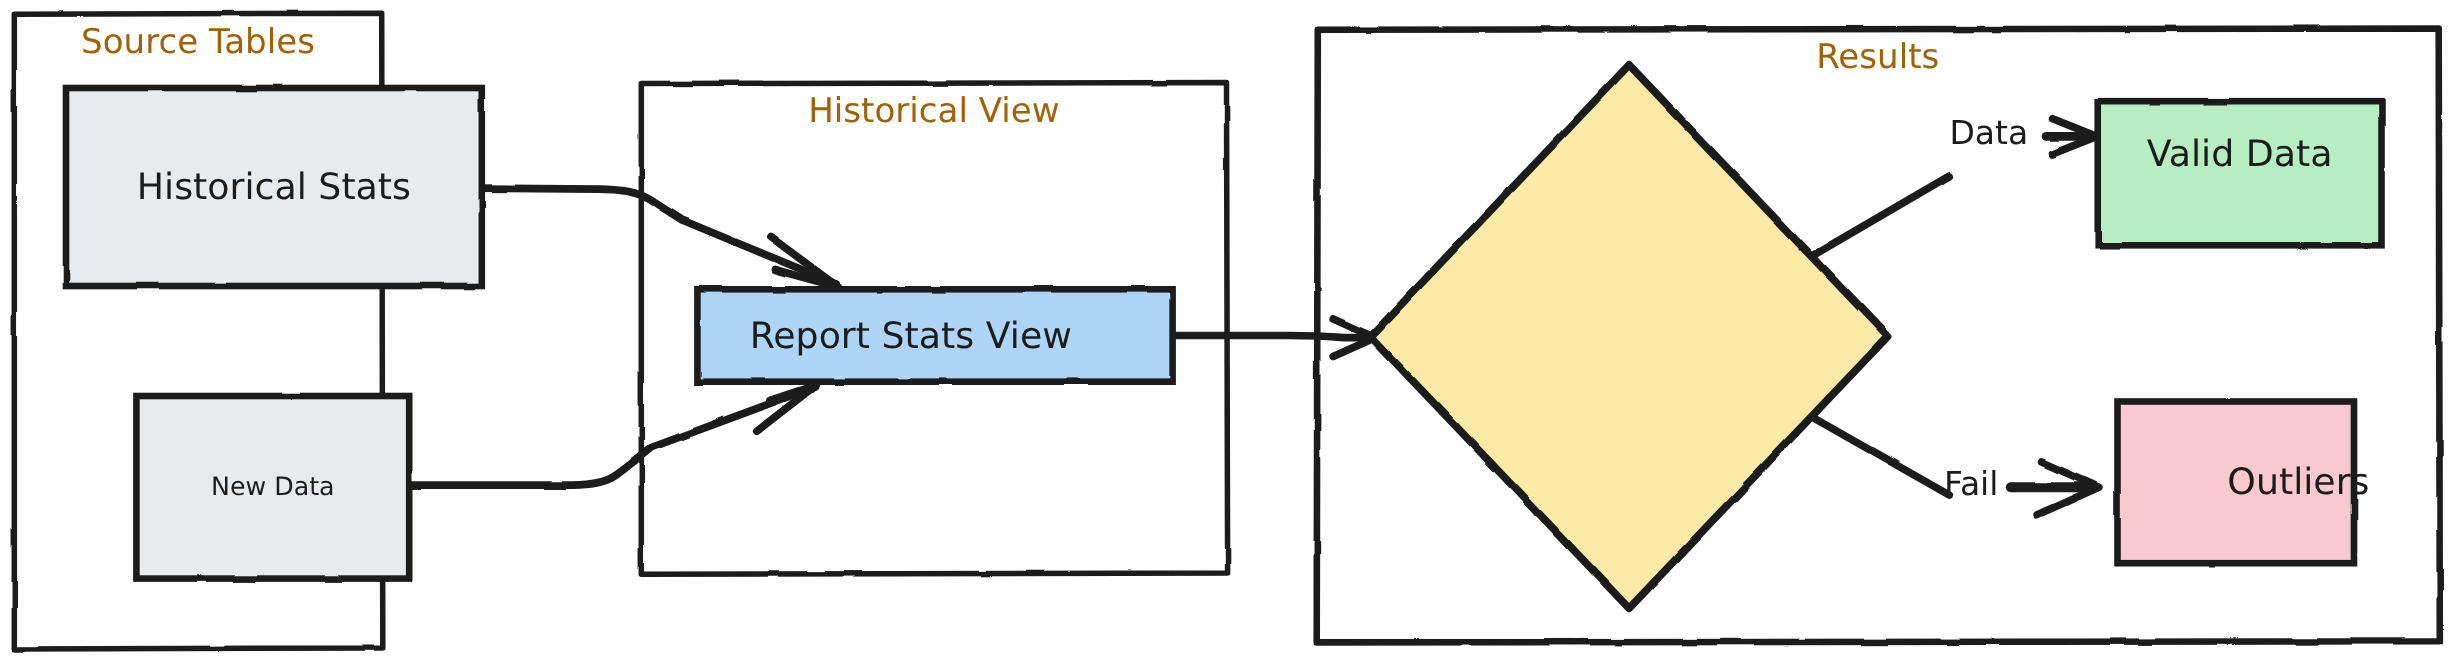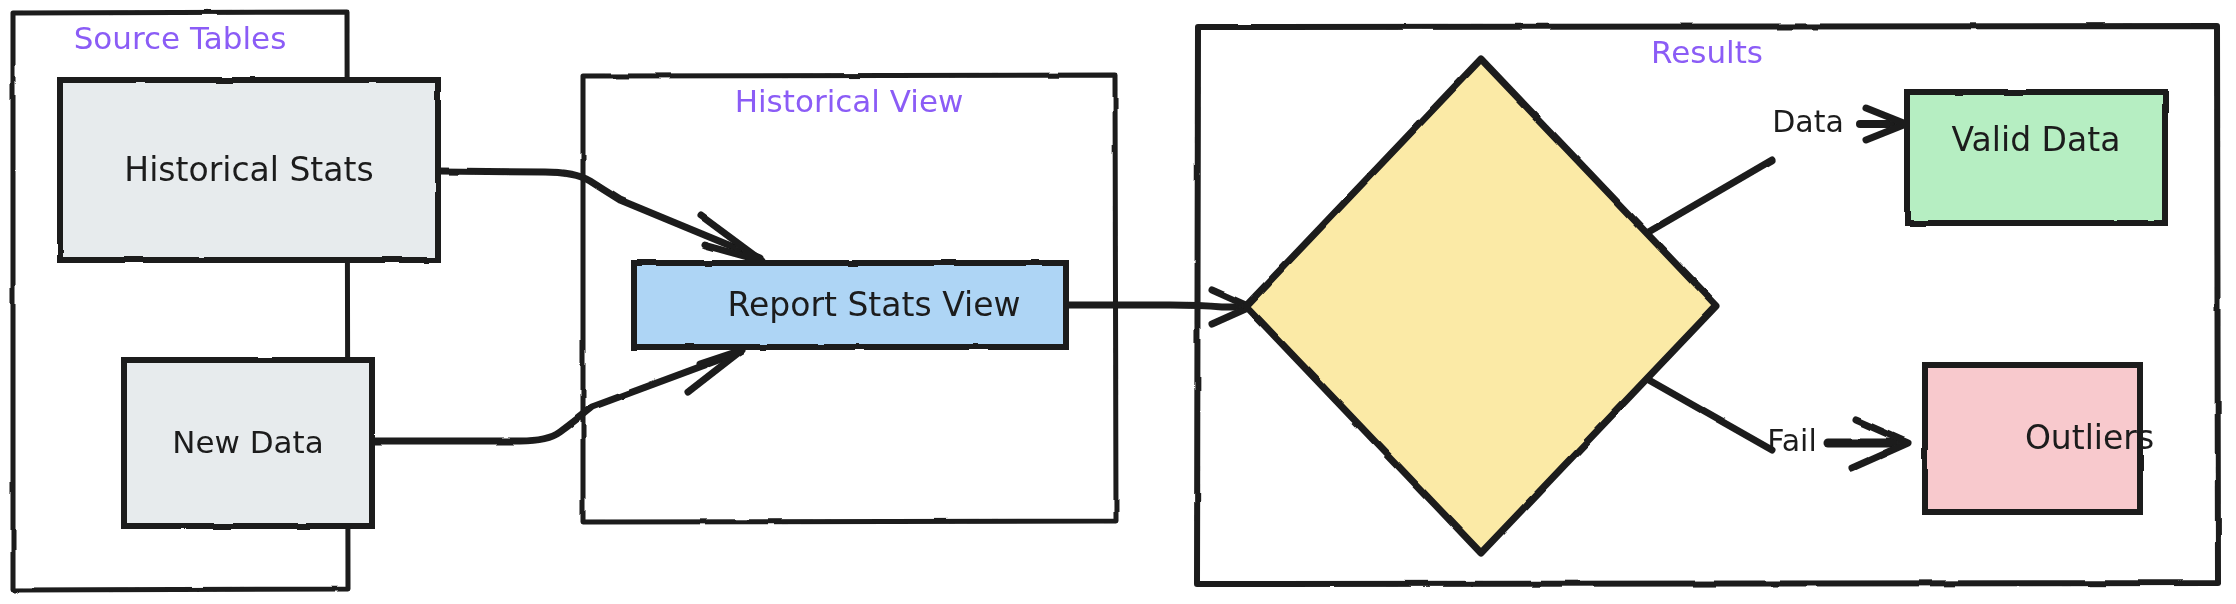--- a/index.html
+++ b/index.html
@@ -29,33 +29,33 @@
     text-align: center;
     color: #1c1c1c;
     font-family: "DejaVu Sans", sans-serif;
     pointer-events: none;
     white-space: pre-line;
     line-height: 1.22;
   }
   .group-title {
     position: absolute;
     text-align: center;
-    color: #8b5cf6;
+    color: #a16207;
     font-size: 31px;
     font-family: "DejaVu Sans", sans-serif;
   }
   .edge-label {
     position: absolute;
     color: #1c1c1c;
     font-size: 30px;
     font-family: "DejaVu Sans", sans-serif;
     text-align: center;
   }
   .box-text-lg { font-size: 33px; }
-  .box-text-md { font-size: 31px; }
+  .box-text-md { font-size: 23px; }
   .diamond-text { font-size: 31px; }
 </style>
 </head>
 <body>
 
 <div id="stage">
 
   <svg id="svg-layer" viewBox="0 0 2236 604">
     <defs>
       <filter id="rough" x="-20%" y="-20%" width="140%" height="140%">
@@ -115,21 +115,21 @@
   <div class="group-title" style="left:12px; top:20px; width:336px;">Source Tables</div>
 
   <div class="group-title" style="left:582px; top:83px; width:534px;">Historical View</div>
 
   <div class="group-title" style="left:1196px; top:34px; width:1022px;">Results</div>
 
   <div class="node-label box-text-lg" style="left:60px; top:80px; width:378px; height:180px;">Historical Stats</div>
 
   <div class="node-label box-text-md" style="left:124px; top:360px; width:248px; height:166px;">New Data</div>
 
-  <div class="node-label box-text-lg" style="left:658px; top:263px; width:432px; height:84px;text-align:right;">Report Stats View</div>
+  <div class="node-label box-text-lg" style="left:612px; top:263px; width:432px; height:84px;text-align:right;">Report Stats View</div>
 
 
   <div class="node-label box-text-lg" style="left:1907px; top:75px; width:258px; height:131px;">Valid Data</div>
 
   <div class="node-label box-text-lg" style="left:1982px; top:365px; width:215px; height:147px;">Outliers</div>
 
   <div class="edge-label" style="left:1758px; top:104px; width:100px;">Data</div>
 
   <div class="edge-label" style="left:1752px; top:423px; width:80px;">Fail</div>
 

